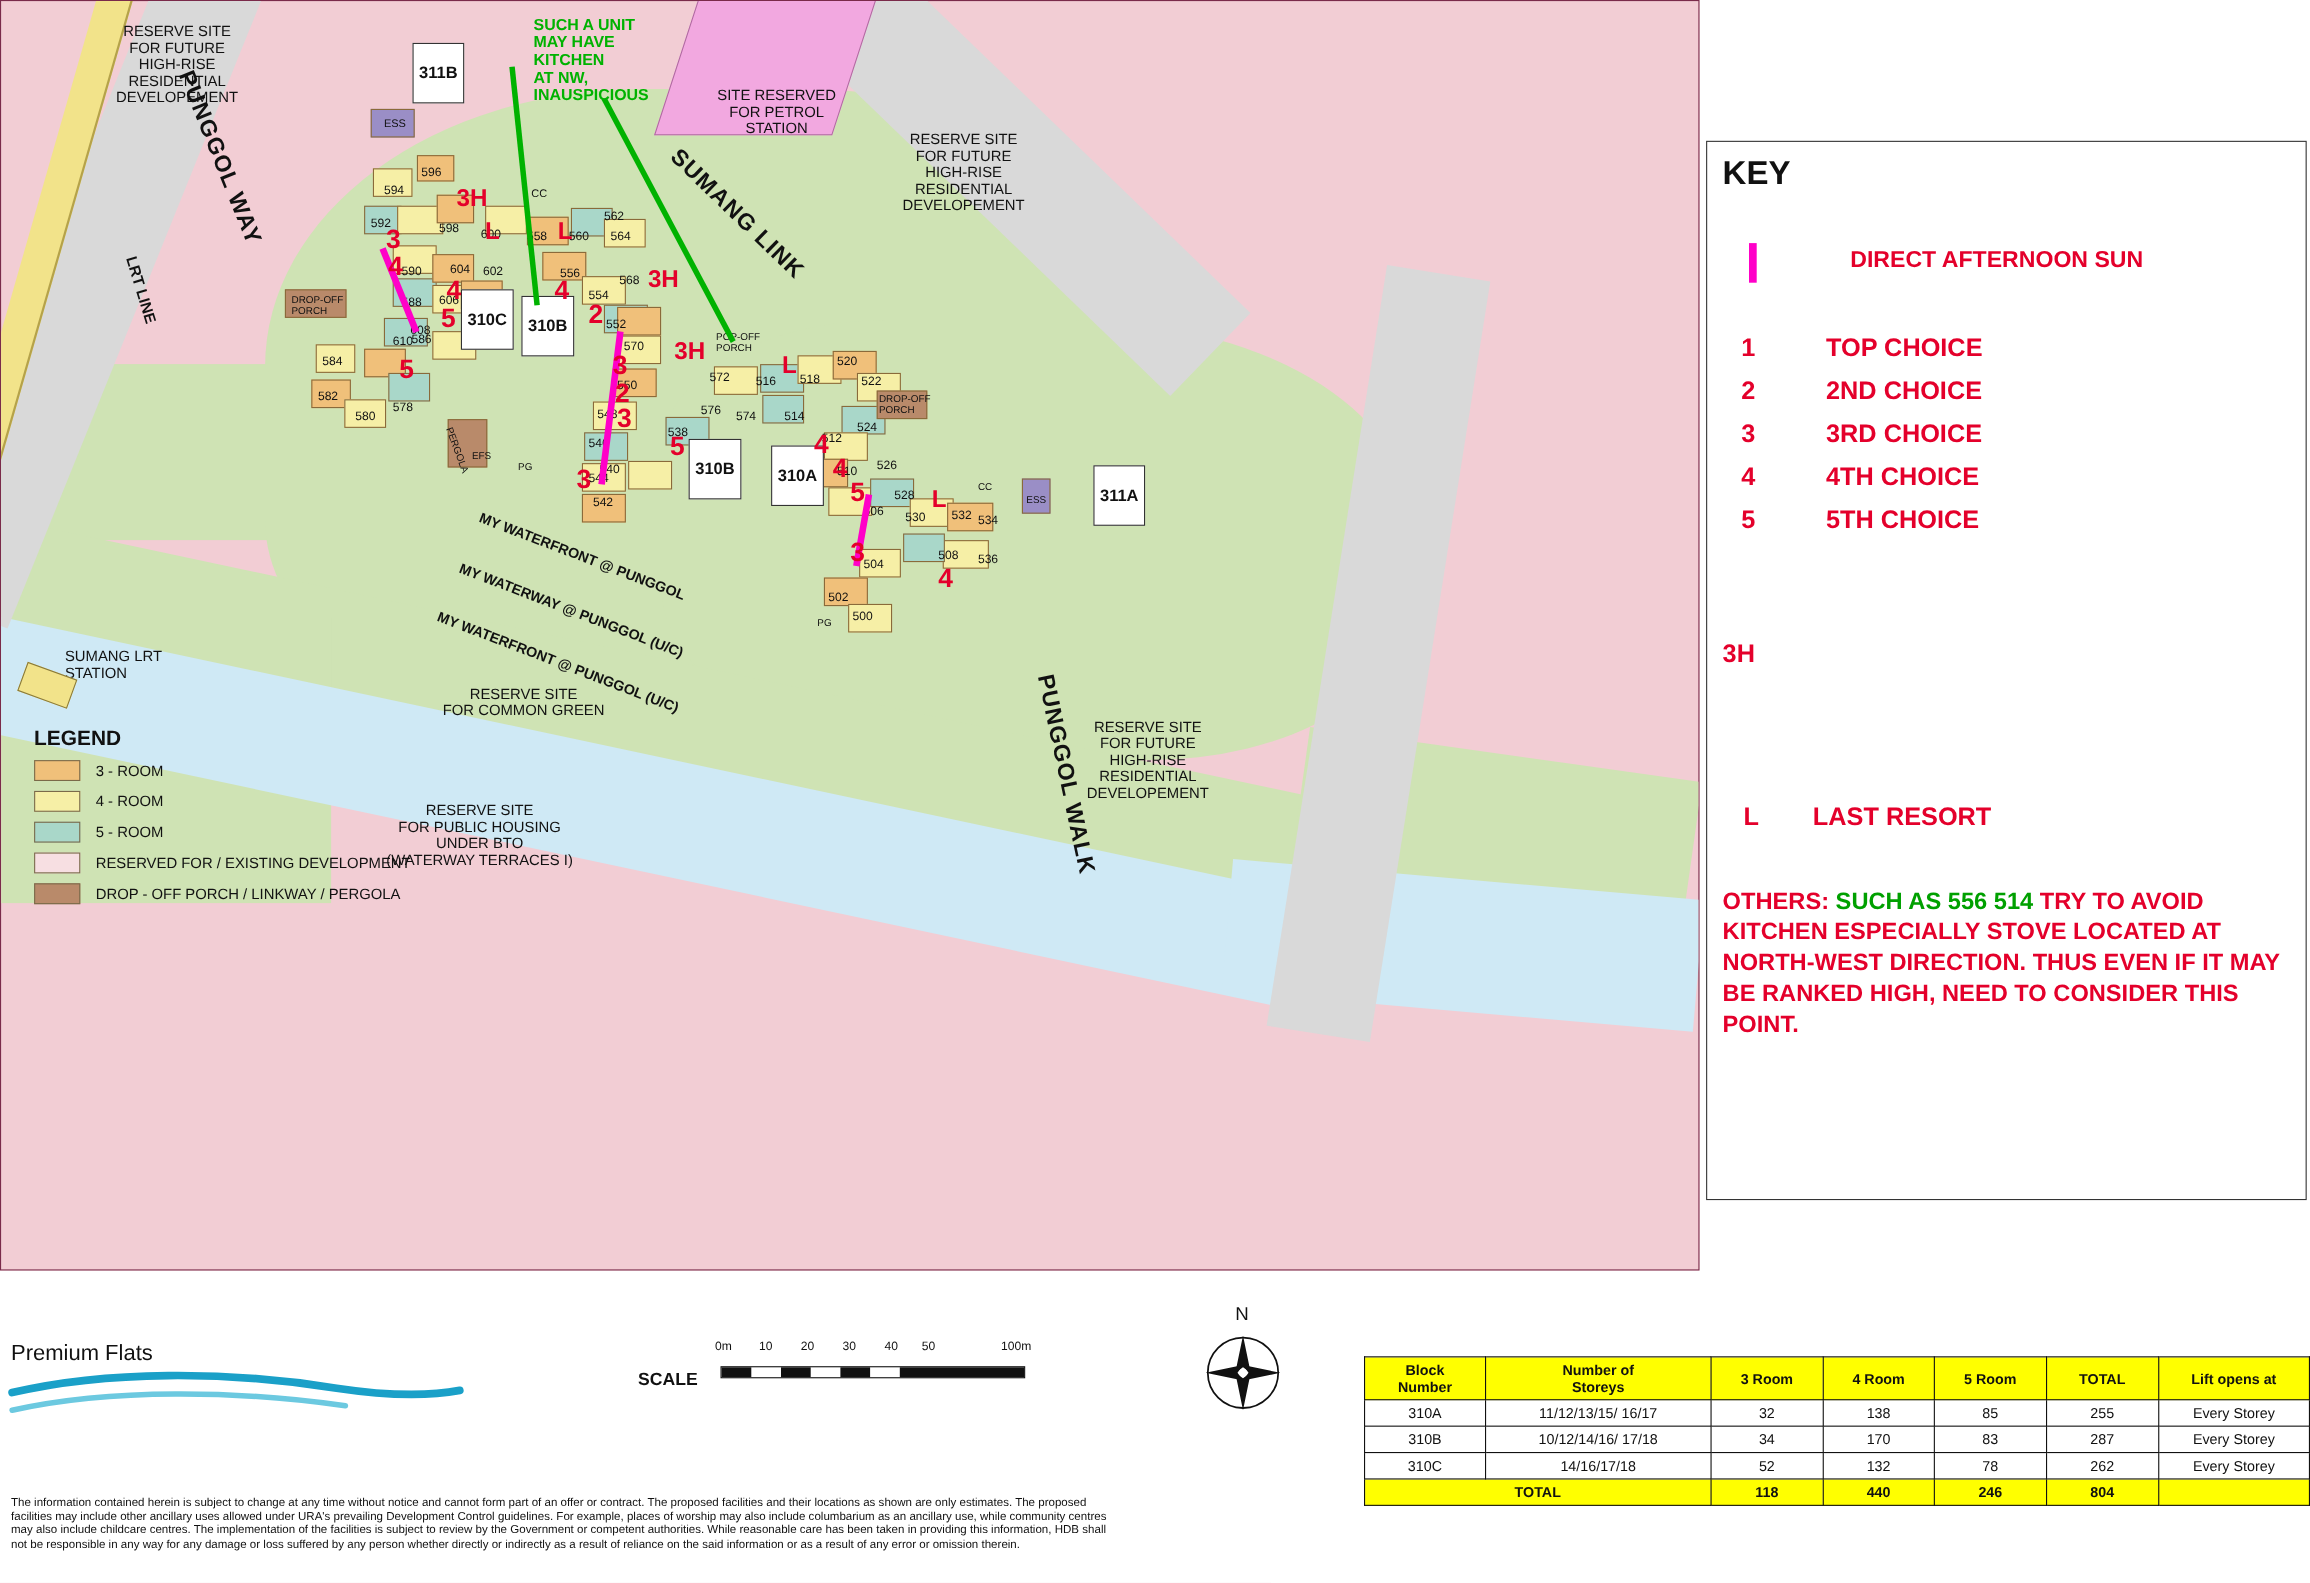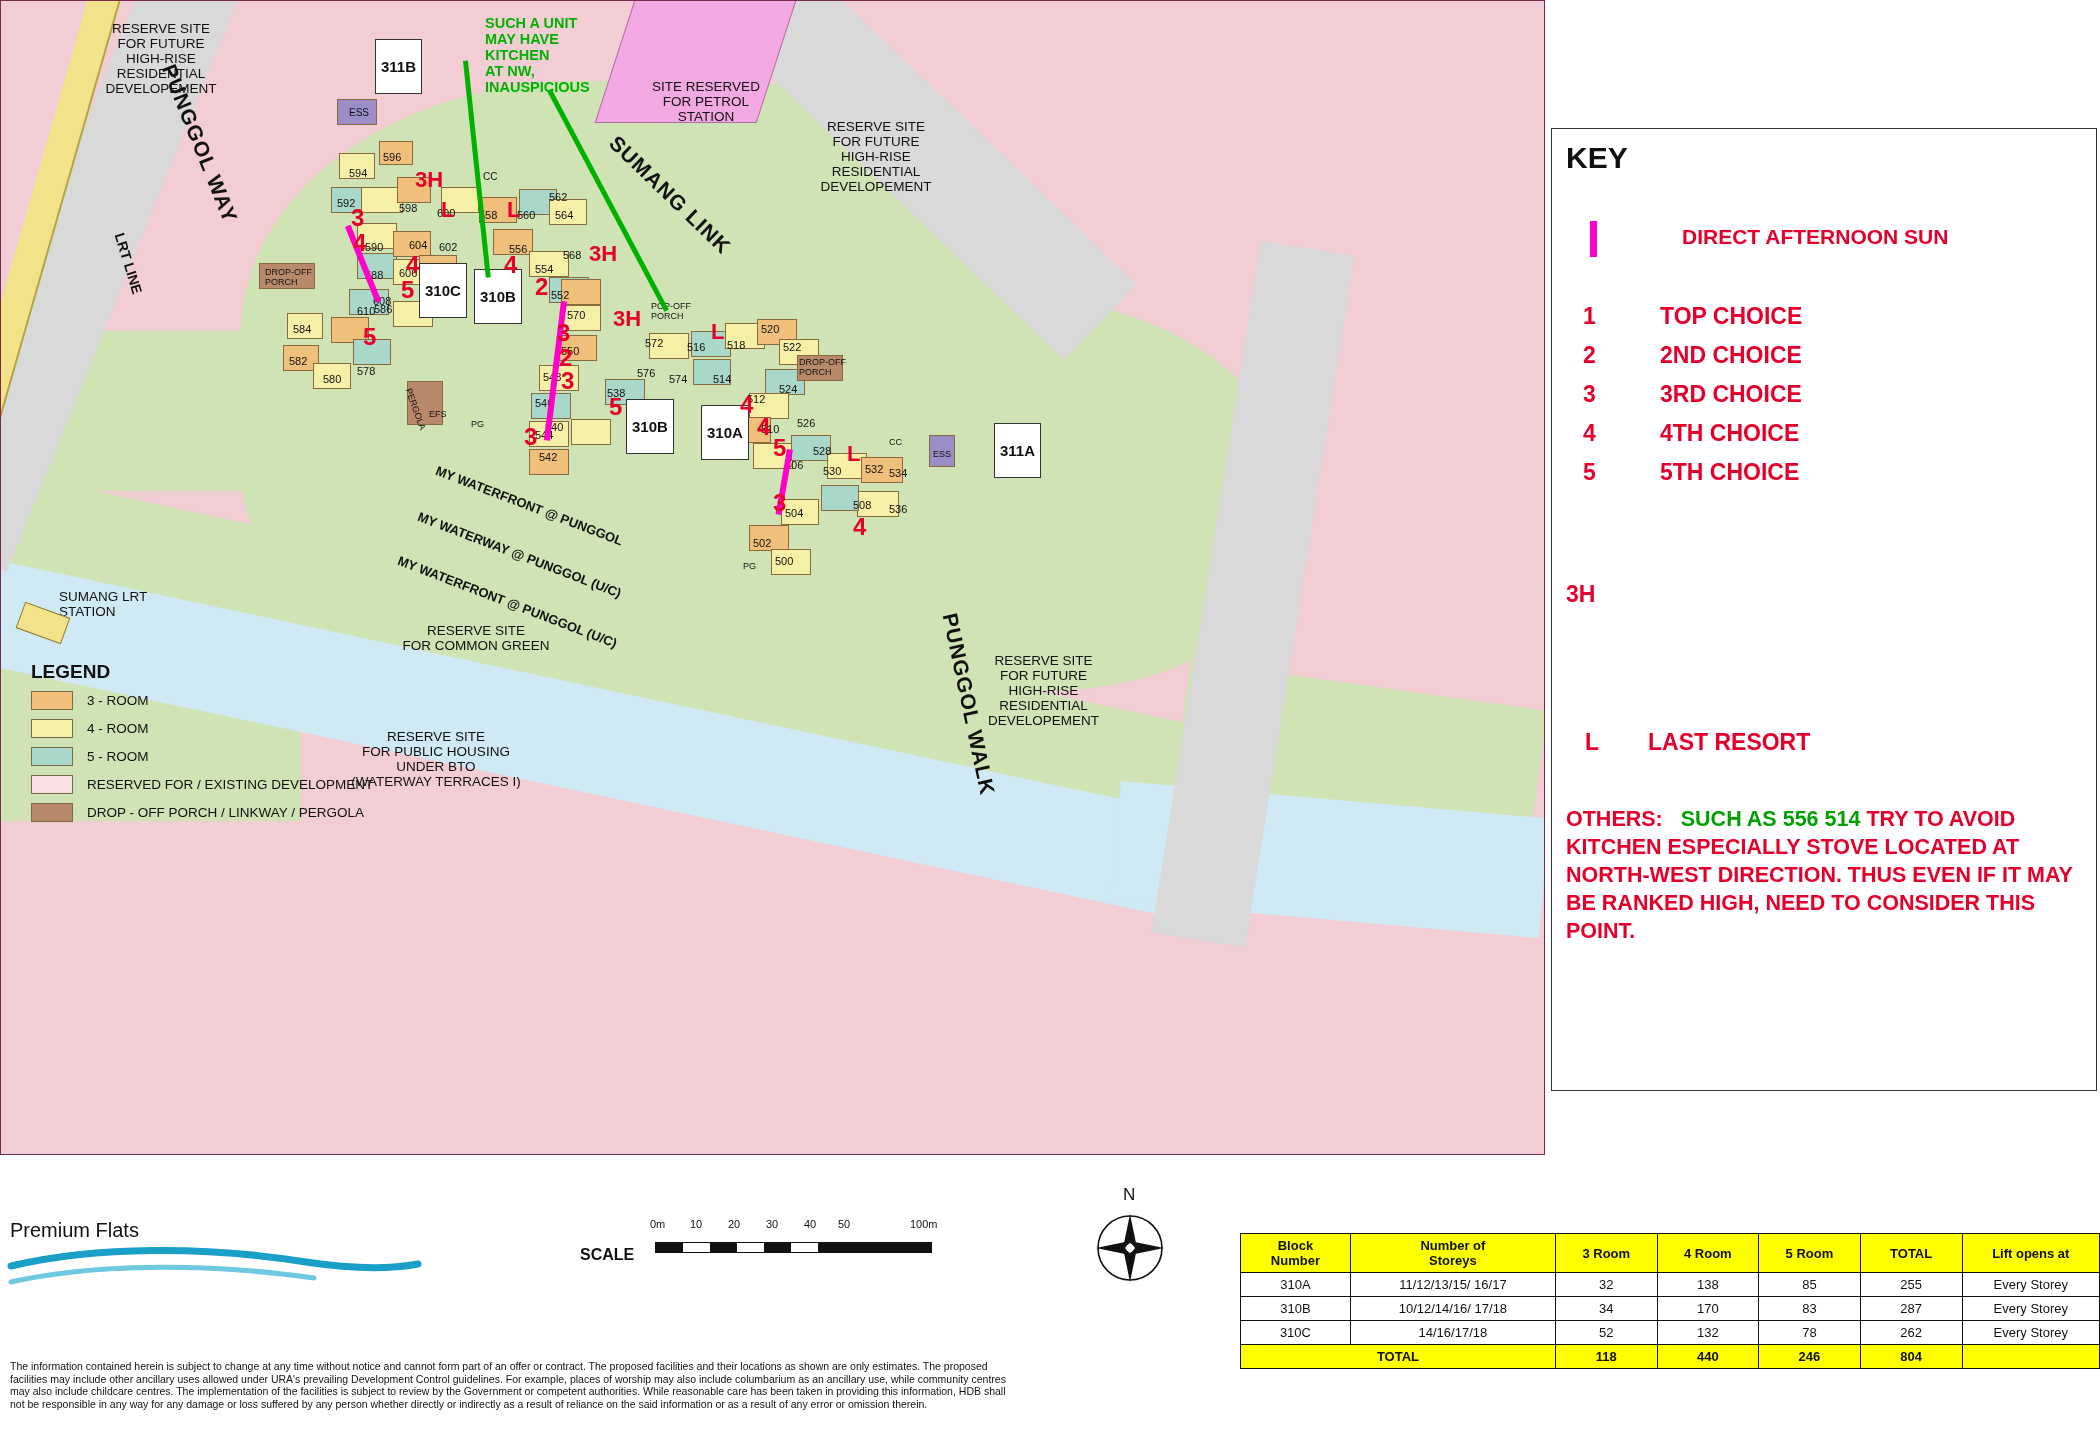--- a/index.html
+++ b/index.html
@@ -73,21 +73,21 @@
   #key-title{position:absolute;left:14px;top:12px;font-size:30px;font-weight:bold;color:#111;}
   .key-bar{position:absolute;left:38px;top:92px;width:7px;height:36px;background:#ff00c8;}
   .key-suntxt{position:absolute;left:130px;top:96px;font-size:21px;font-weight:bold;color:#e4002b;}
   .key-num{position:absolute;left:31px;font-size:23px;font-weight:bold;color:#e4002b;}
   .key-txt{position:absolute;left:108px;font-size:23px;font-weight:bold;color:#e4002b;}
   .key-3h{position:absolute;left:14px;top:452px;font-size:23px;font-weight:bold;color:#e4002b;}
   .key-3h-txt{position:absolute;left:83px;top:452px;width:452px;font-size:23px;font-weight:bold;color:#e4002b;line-height:30px;}
   .key-l{position:absolute;left:33px;top:600px;font-size:23px;font-weight:bold;color:#e4002b;}
   .key-l-txt{position:absolute;left:96px;top:600px;font-size:23px;font-weight:bold;color:#e4002b;}
   .key-others{position:absolute;left:14px;top:676px;width:525px;font-size:21.5px;font-weight:bold;color:#e4002b;line-height:28px;}
-  .key-others .grn{color:#00a000;margin-left:12px;}
+  .key-others .grn{color:#00a000;}
 
   
   #brand{position:absolute;left:10px;top:1185px;width:440px;}
   #brand .b1{font-size:40px;color:#1aa0c8;letter-spacing:-.5px;}
   #brand .b1 b{font-weight:bold;}
   #brand .b2{font-size:20px;color:#111;margin-top:34px;}
   .swoosh{position:absolute;left:6px;top:1240px;}
 
   #disclaimer{position:absolute;left:10px;top:1360px;width:1000px;font-size:10.5px;line-height:12.5px;color:#111;}
 

